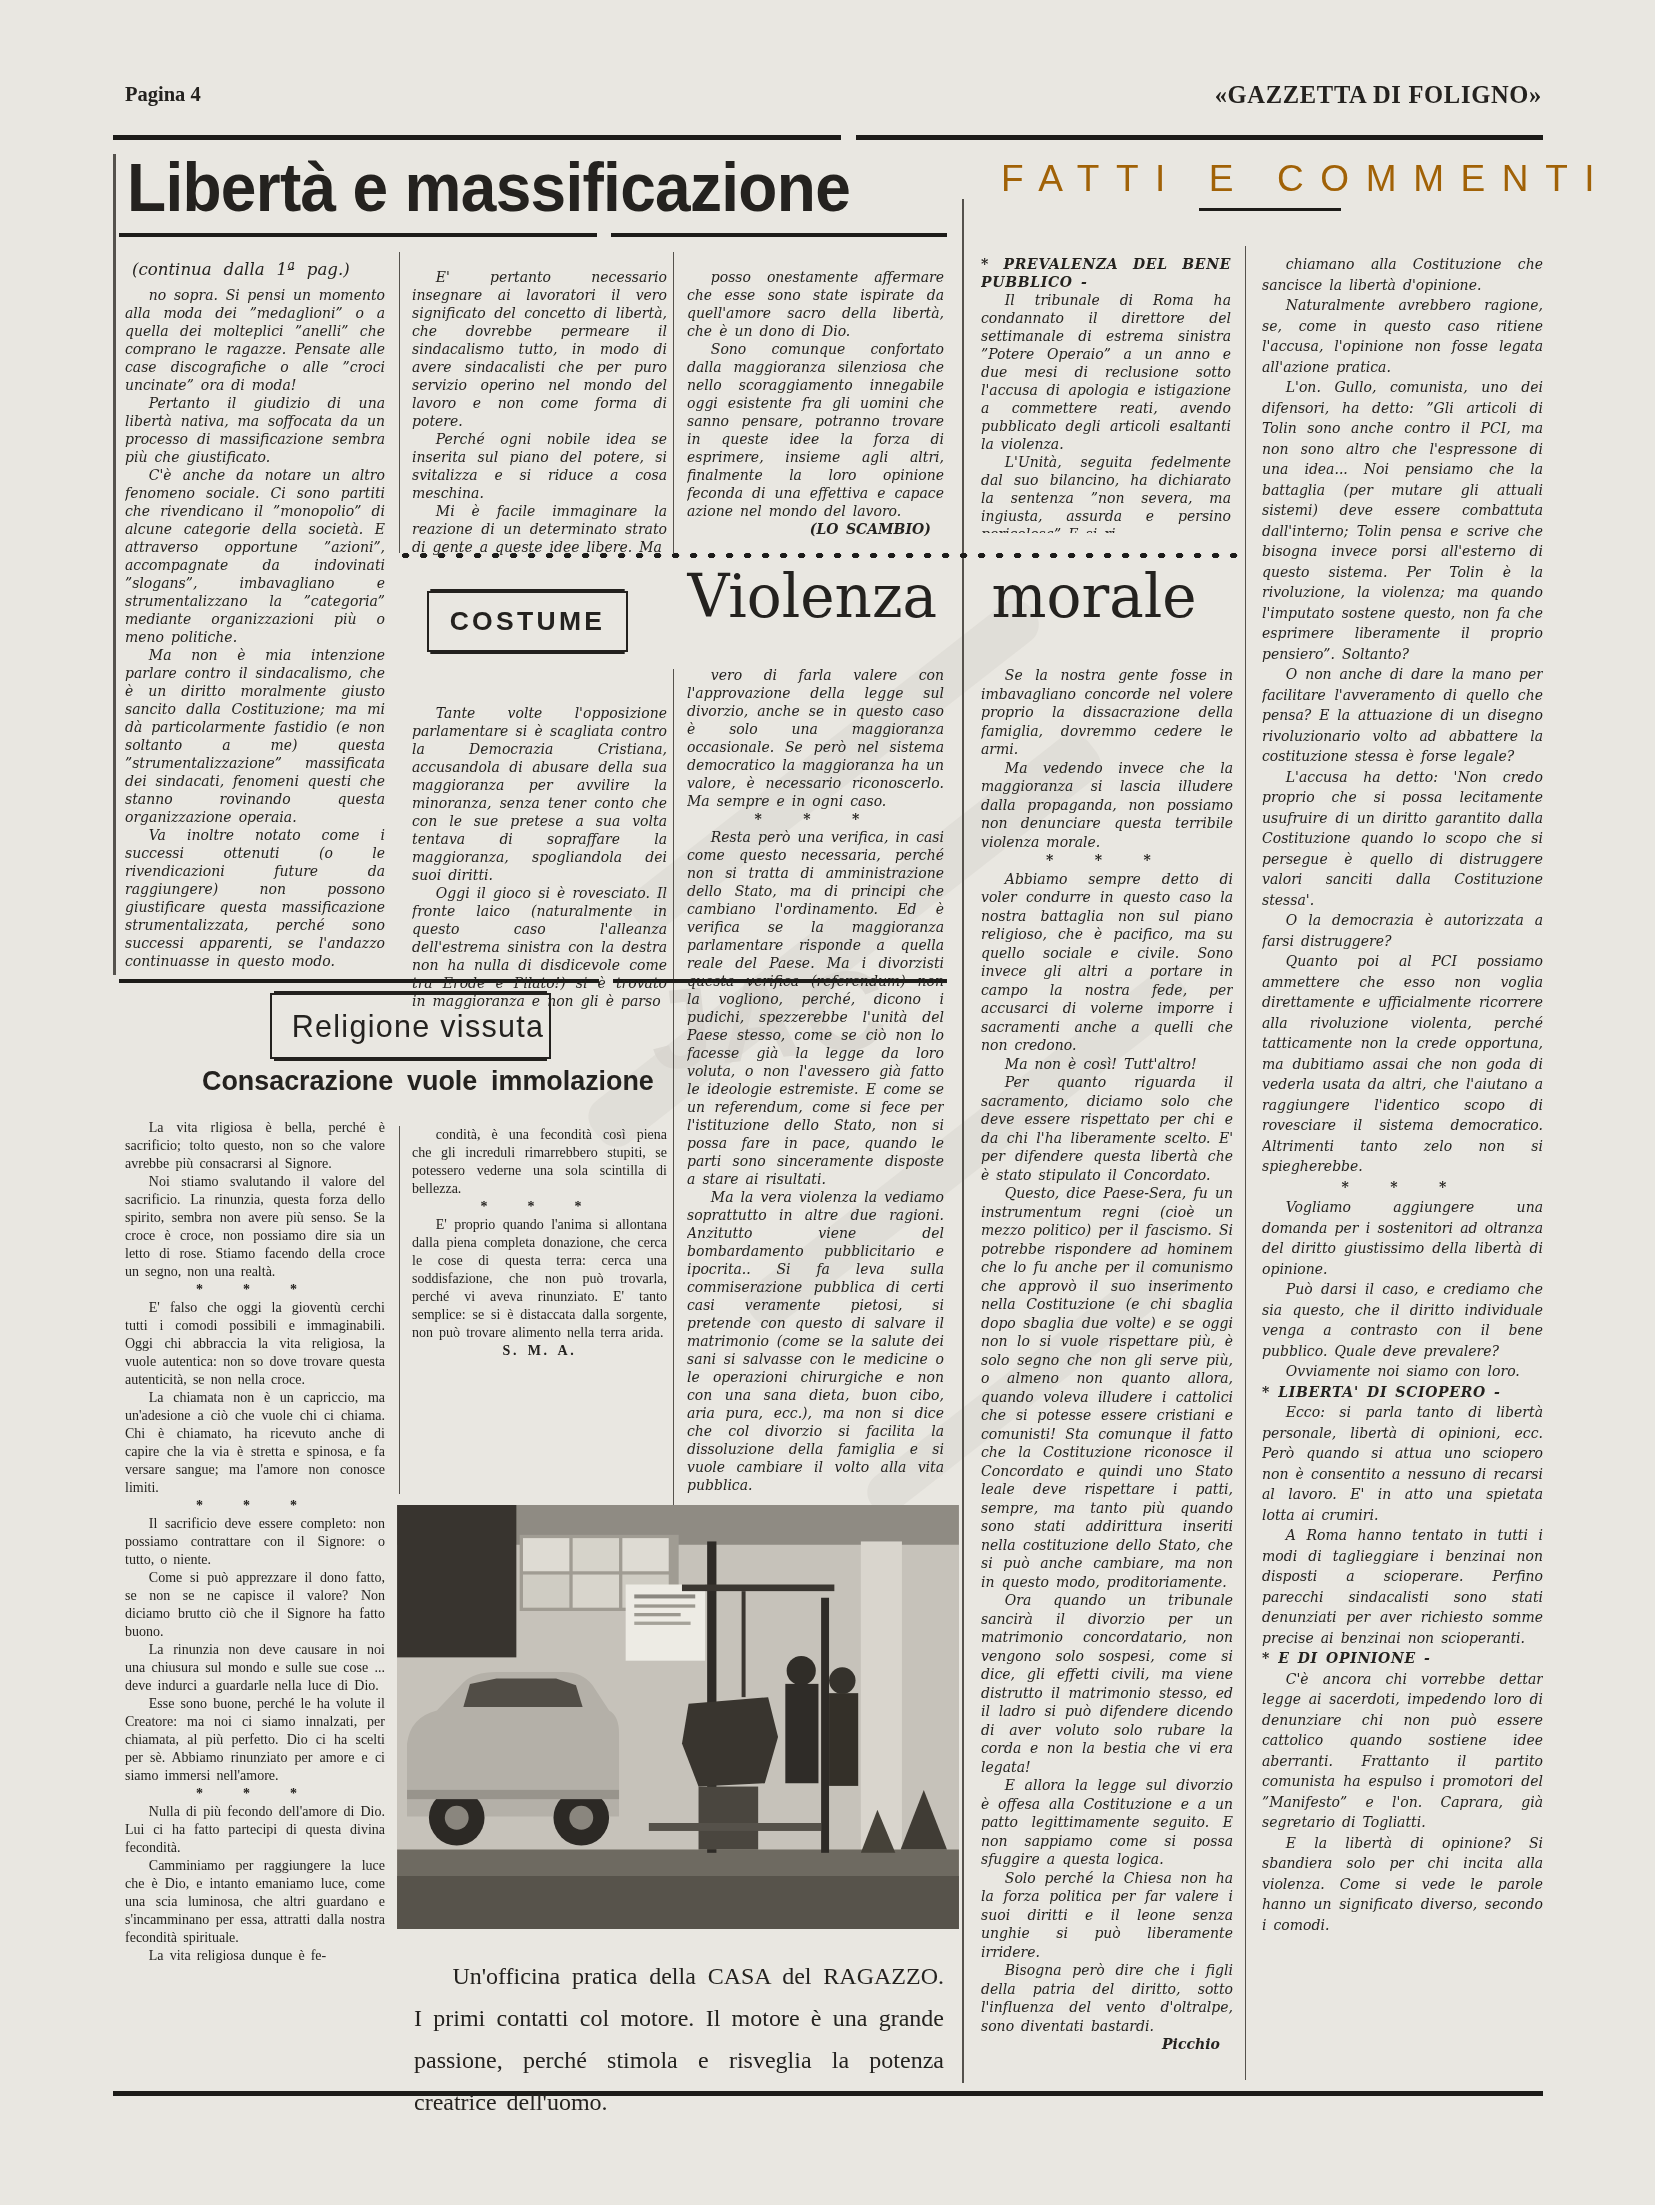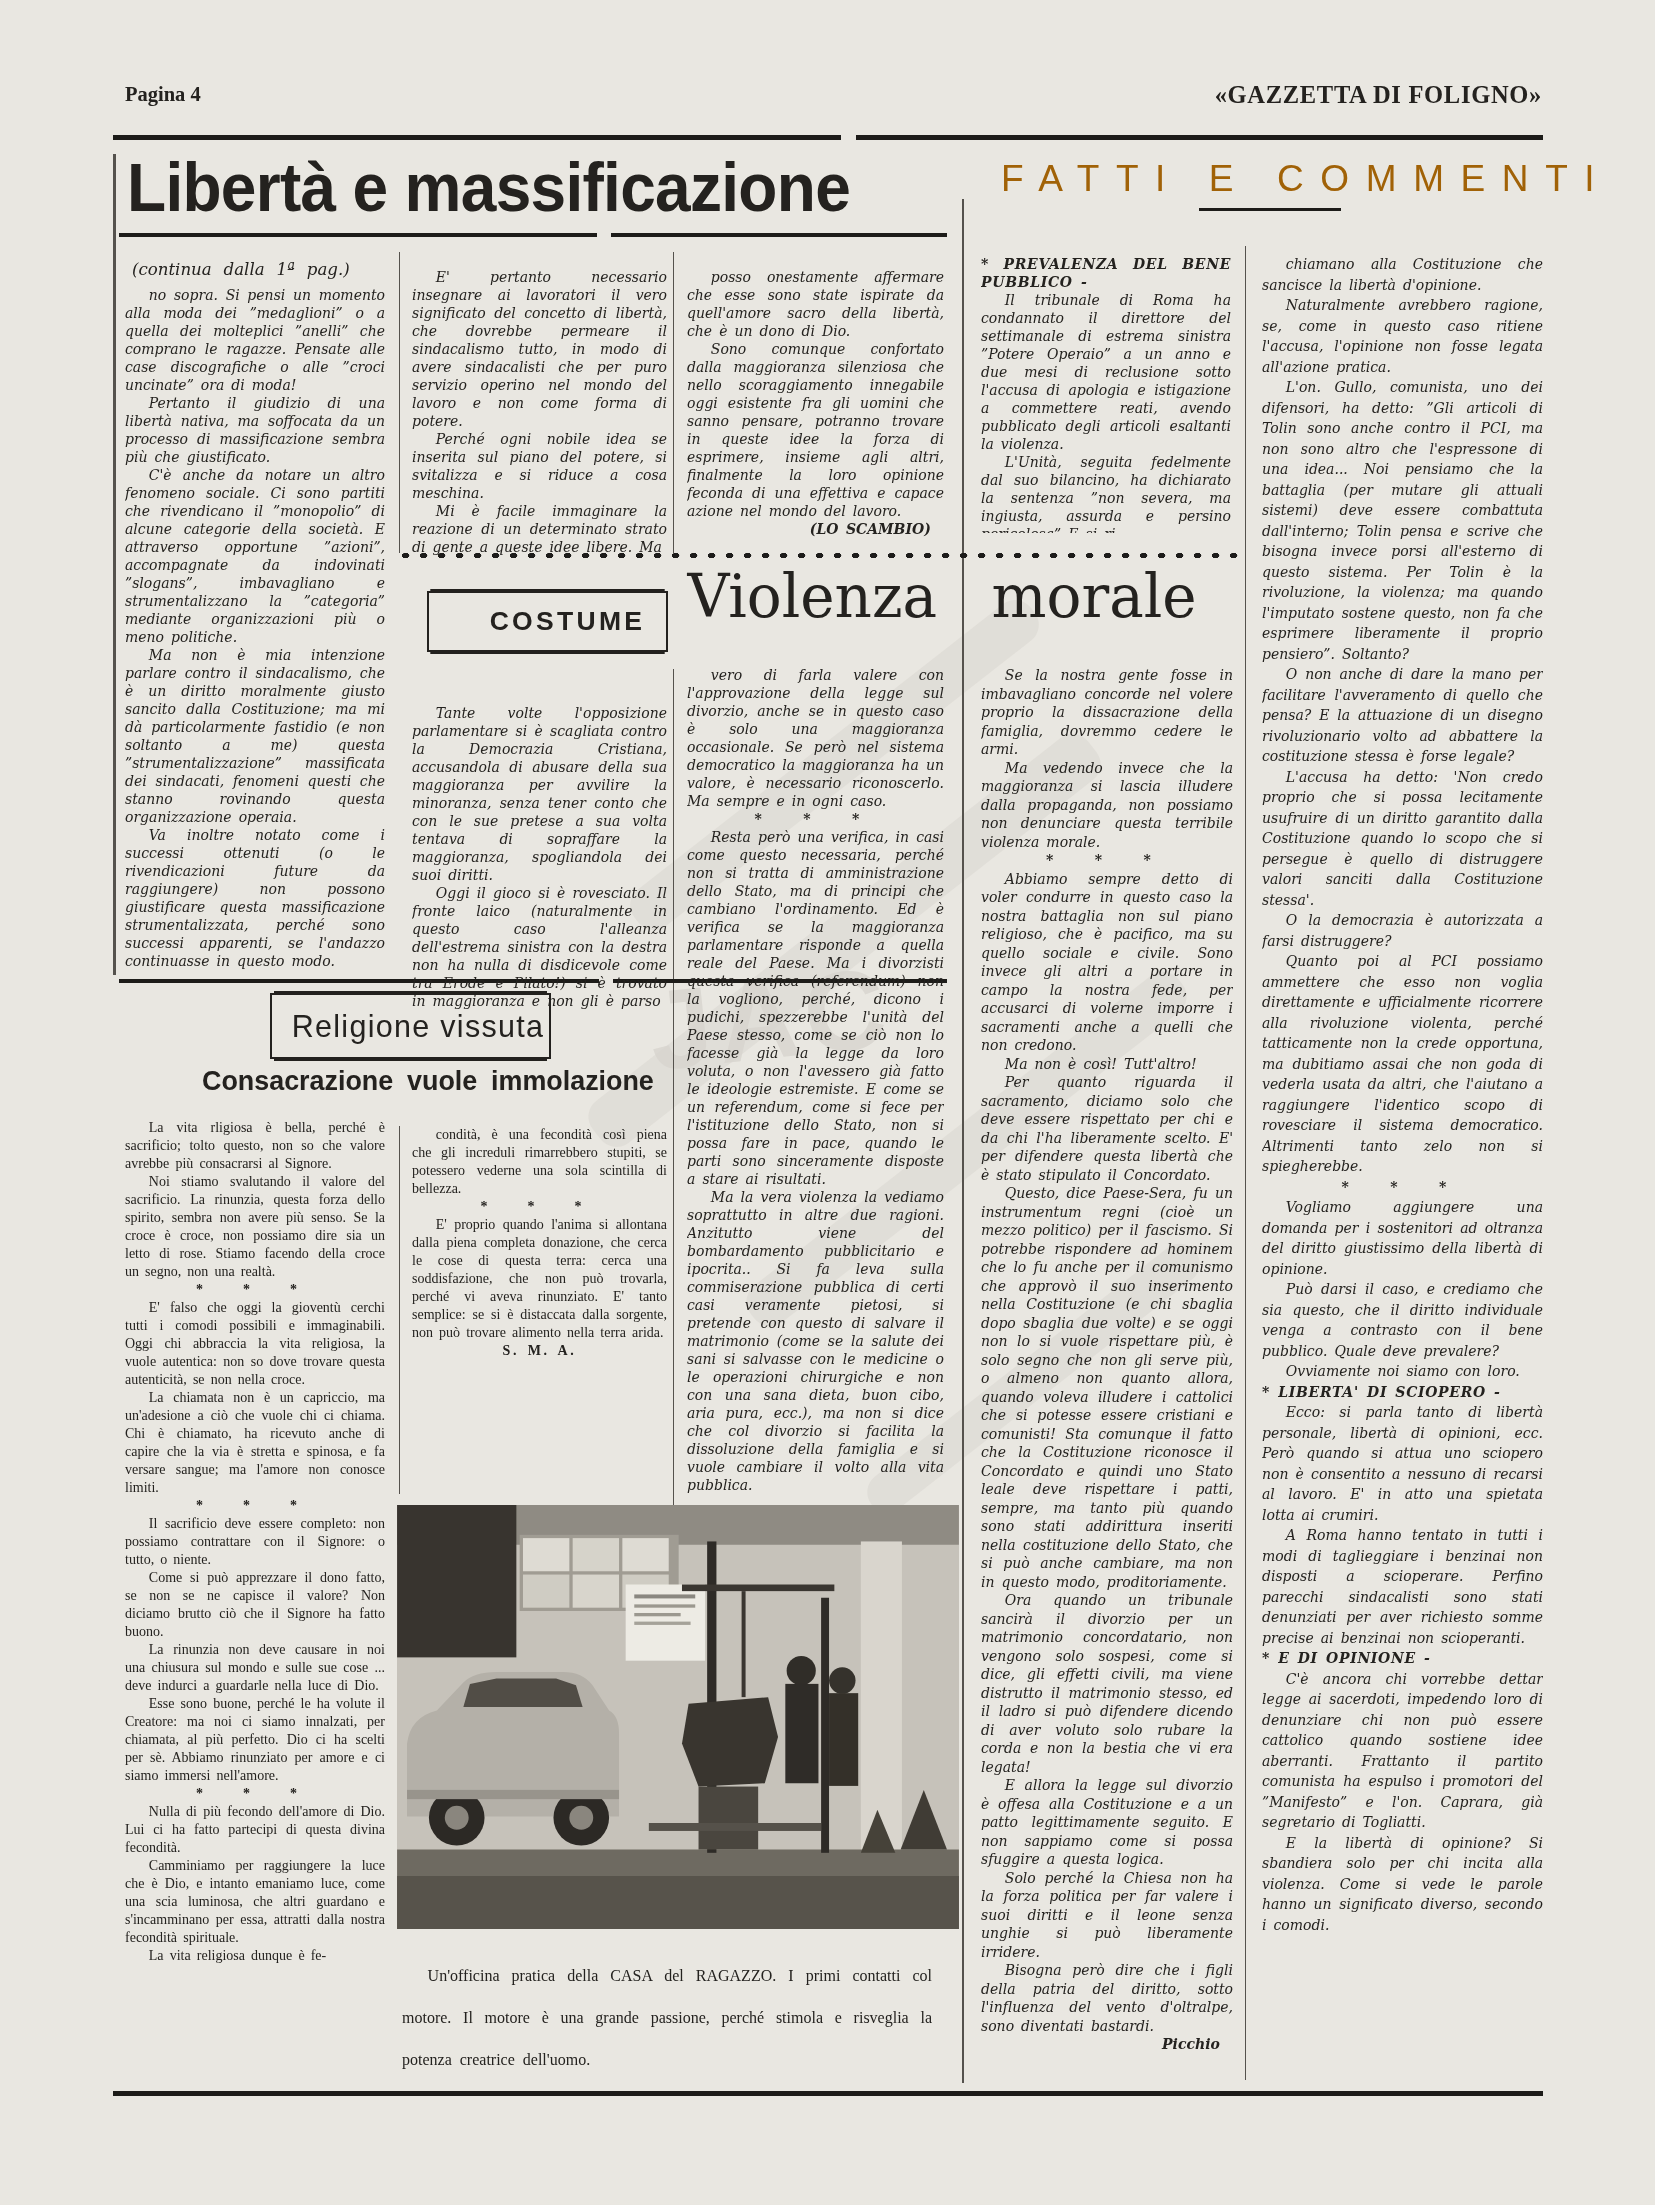--- a/index.html
+++ b/index.html
@@ -18,21 +18,21 @@
   
   .page-label{position:absolute;left:125px;top:83px;font:bold 20.5px "Liberation Serif",serif;z-index:2;}
   .masthead{position:absolute;right:114px;top:81px;font:bold 24.5px "Liberation Serif",serif;letter-spacing:0.7px;z-index:2;}
   
   .liberta-title{position:absolute;left:127px;top:147px;width:821px;z-index:2;
       font:bold 64px "Liberation Sans",sans-serif;letter-spacing:-0.7px;transform:scaleY(1.08);transform-origin:top left;}
   .fatti-title{position:absolute;left:1001px;top:158px;z-index:2;white-space:nowrap;
       font:400 37px "Liberation Sans",sans-serif;letter-spacing:16.6px;color:#a16207;}
   .costume-box{position:absolute;left:427px;top:591px;width:197px;height:57px;z-index:2;
       border:2.6px solid #23211e;box-shadow:0 -5.3px 0 -3.3px #23211e,0 5.3px 0 -3.3px #23211e;
-      display:flex;align-items:center;justify-content:center;padding-left:40px;}
+      display:flex;align-items:center;justify-content:center;}
   .costume-box span{font:bold 26.5px "Liberation Sans",sans-serif;letter-spacing:3.3px;}
   .costume-title{position:absolute;left:662px;top:562px;width:560px;text-align:center;z-index:2;
       font:400 58px "DejaVu Serif",serif;word-spacing:36px;transform:scaleY(1.02);transform-origin:top left;}
   .religione-box{position:absolute;left:270px;top:993px;width:262px;height:62px;z-index:2;
       border:2px solid #23211e;box-shadow:0 -6px 0 -4px #23211e,0 6px 0 -4px #23211e;
       display:flex;align-items:center;justify-content:center;padding-left:15px;}
   .religione-box span{font:500 30.5px "Liberation Sans",sans-serif;letter-spacing:1.3px;}
   .religione-title{position:absolute;left:202px;top:1065px;z-index:2;white-space:nowrap;
       font:bold 28px "Liberation Sans",sans-serif;transform:scaleX(.96);transform-origin:top left;word-spacing:6.6px;}
   
@@ -42,22 +42,22 @@
   .col p.stars{text-indent:0;text-align:center;letter-spacing:17px;font-weight:bold;font-style:normal;}
   .col p.subhead{text-indent:0;font-weight:bold;letter-spacing:0.7px;}
   .col p.sig{text-indent:0;text-align:right;font-weight:bold;padding-right:13.2px;}
   .col p.sig-center{text-indent:0;text-align:center;font-weight:bold;letter-spacing:2.6px;}
   .col.roman p{font-style:normal;font-family:"Liberation Serif",serif;}
   .col.tall p{line-height:20.5px;}
   .col.mid p{line-height:18.5px;}
   .note{position:absolute;left:132px;top:260px;z-index:2;font-style:italic;font-size:16.6px;word-spacing:6.6px;}
   
   .photo{position:absolute;left:397px;top:1505px;width:562px;height:424px;z-index:2;background:#c8c4bd;}
-  .caption{position:absolute;left:402px;top:1955px;width:530px;z-index:2;text-align:justify;
-      font-family:"Liberation Serif",serif;font-size:16px;line-height:42px;text-indent:1.6em;word-spacing:4px;}
+  .caption{position:absolute;left:414px;top:1955px;width:530px;z-index:2;text-align:justify;
+      font-family:"Liberation Serif",serif;font-size:24px;line-height:42px;text-indent:1.6em;word-spacing:4px;}
 </style>
 </head>
 <body>
 
 <div class="page">
 
   <div class="streak" style="left:583px;top:742px;width:503px;height:46px;"></div>
   <div class="streak" style="left:530px;top:914px;width:629px;height:53px;"></div>
   <div class="streak" style="left:695px;top:1126px;width:543px;height:46px;"></div>
   <div class="streak" style="left:828px;top:1358px;width:411px;height:40px;"></div>

